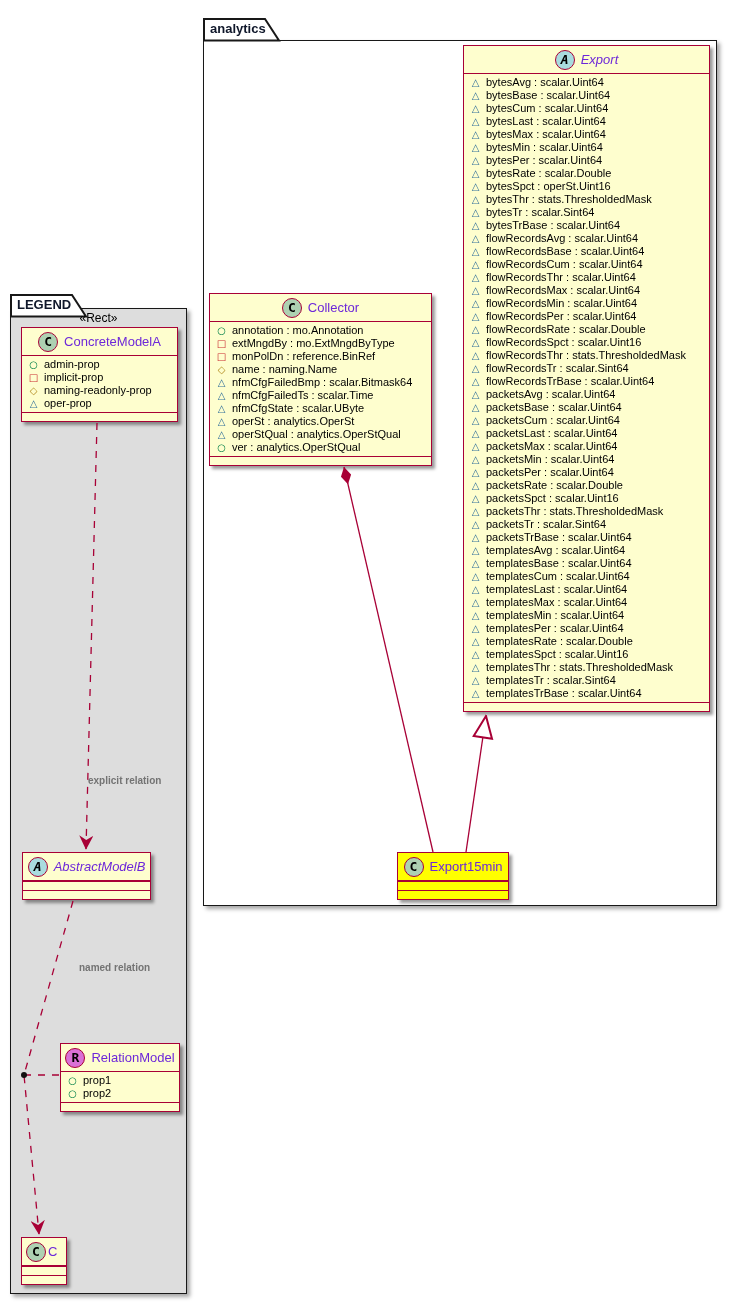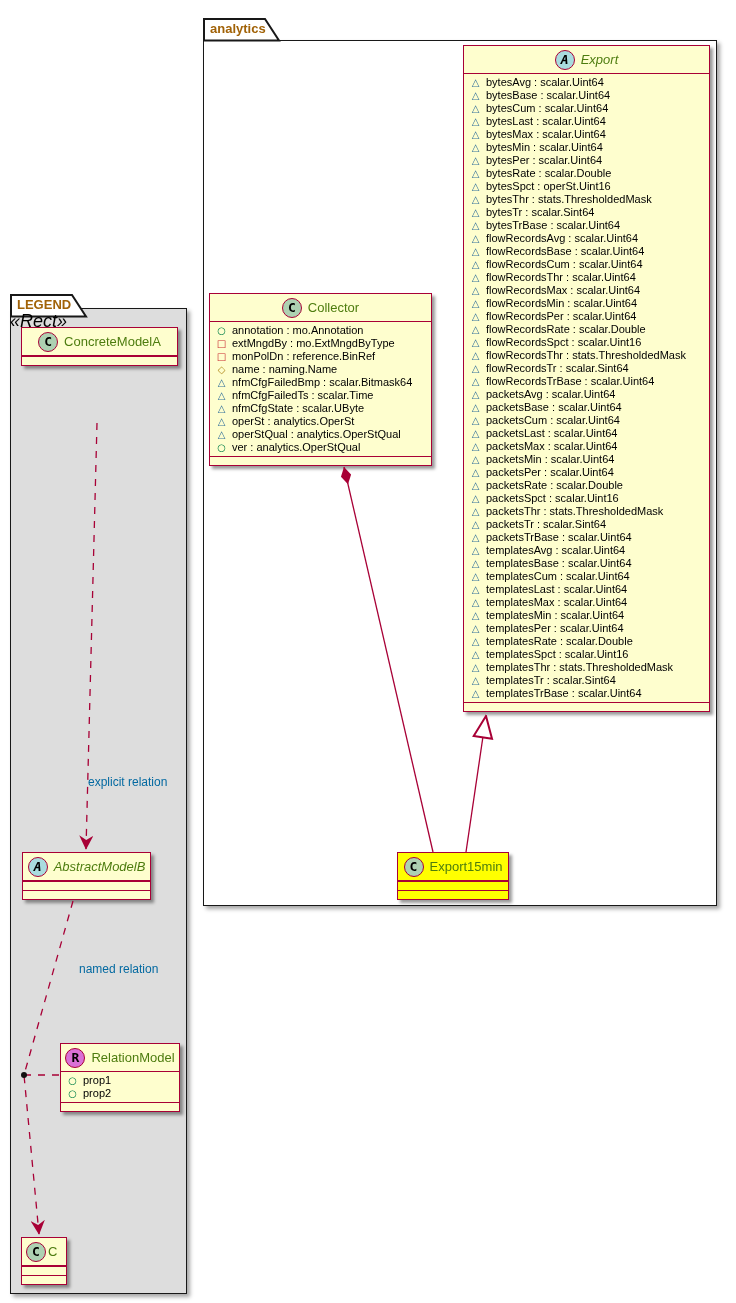--- a/index.html
+++ b/index.html
@@ -11,25 +11,25 @@
   html,body{margin:0;padding:0;}
   body{background:#FFFFFF;font-family:"Liberation Sans",sans-serif;}
   .canvas{position:relative;width:736px;height:1303px;background:#FFFFFF;overflow:hidden;}
 
   
   .pkg-body{position:absolute;border:1.5px solid #181818;box-shadow:3px 3px 4px rgba(0,0,0,.35);z-index:0;box-sizing:border-box;}
   .pkg-analytics{left:203px;top:40px;width:514px;height:866px;background:var(--package-fill);}
   .pkg-legend{left:10px;top:308px;width:177px;height:986px;background:var(--legend-fill);}
   .pkg-tab{position:absolute;z-index:1;width:80px;height:24px;}
   .pkg-tab svg{position:absolute;left:0;top:0;}
-  .pkg-tab .tab-label{position:absolute;left:7px;top:3px;font-size:13px;font-weight:bold;color:#a16207;}
+  .pkg-tab .tab-label{position:absolute;left:7px;top:3px;font-size:13px;font-weight:bold;color:#0f172a;}
   .tab-analytics{left:203px;top:18px;}
   .tab-legend{left:10px;top:286px;margin-top:8px;}
   .tab-shape{fill:#FFFFFF;stroke:#181818;stroke-width:2;}
-  .stereotype{position:absolute;left:10px;top:311px;width:177px;font-size:18px;font-style:italic;color:#000;z-index:1;}
+  .stereotype{position:absolute;left:10px;top:311px;width:177px;text-align:center;font-size:12px;color:#000;z-index:1;}
 
   
   svg.relations{position:absolute;left:0;top:0;z-index:3;pointer-events:none;}
   .rel{fill:none;stroke:var(--relation);stroke-width:1.3;}
   .rel.dashed{stroke-dasharray:7,7;}
   .fill-rel{fill:var(--relation);stroke:none;}
   .tri-hollow{fill:#FFFFFF;stroke:var(--relation);stroke-width:1.3;}
   .dot{fill:#111;stroke:none;}
 
   
@@ -37,34 +37,34 @@
              box-shadow:3px 3px 3px rgba(0,0,0,.4);box-sizing:content-box;}
   .uml-class.highlight{background:var(--highlight-fill);}
   .class-title{display:flex;align-items:center;justify-content:center;gap:6px;padding:3px 6px;
                border-bottom:1px solid var(--class-border);height:21px;}
   .spot{width:20px;height:20px;border-radius:50%;border:1px solid var(--class-border);
         display:flex;align-items:center;justify-content:center;flex:0 0 auto;
         font-family:"DejaVu Sans Mono",monospace;font-weight:bold;font-size:13px;color:#000;box-sizing:border-box;}
   .spot-c{background:var(--spot-class);}
   .spot-a{background:var(--spot-abstract);font-style:italic;}
   .spot-r{background:var(--spot-relation);}
-  .class-name{font-size:13px;color:#4d7c0f;white-space:nowrap;}
+  .class-name{font-size:13px;color:#6d28d9;white-space:nowrap;}
   .class-name.abstract{font-style:italic;}
   .attrs{padding:2px 5px;}
   .attr{display:flex;align-items:center;gap:4px;line-height:13px;height:13px;white-space:nowrap;}
   .vis{width:13px;flex:0 0 auto;text-align:center;font-family:"DejaVu Sans",sans-serif;font-size:10px;line-height:13px;}
   .vis.circle::before{content:"○";color:var(--icon-public);}
   .vis.square::before{content:"□";color:var(--icon-private);}
   .vis.diamond::before{content:"◇";color:var(--icon-protected);}
   .vis.triangle::before{content:"△";color:var(--icon-package);}
   .attr-text{font-size:11px;color:#000;}
   .band{height:8px;border-top:1px solid var(--class-border);}
 
   
-  .edge-label{position:absolute;z-index:2;font-size:12px;color:#0369a1;white-space:nowrap;}
+  .edge-label{position:absolute;z-index:2;font-size:10px;color:#737373;white-space:nowrap;font-weight:bold;}
   .lbl-explicit{left:88px;top:775px;}
   .lbl-named{left:55px;top:962px;margin-left:24px;}
 </style>
 </head>
 <body>
 
 <div class="canvas">
 
   <div class="pkg-body pkg-analytics"></div>
   <div class="pkg-body pkg-legend"></div>
@@ -420,20 +420,42 @@
     </div>
     <div class="band"></div>
     <div class="band"></div>
   </div>
 
   <div class="uml-class" style="left:21px;top:327px;width:155px;">
     <div class="class-title">
       <span class="spot spot-c">C</span>
       <span class="class-name">ConcreteModelA</span>
     </div>
+    <div class="attrs">
+
+        <div class="attr">
+          <span class="vis circle"></span>
+          <span class="attr-text">admin-prop</span>
+        </div>
+
+        <div class="attr">
+          <span class="vis square"></span>
+          <span class="attr-text">implicit-prop</span>
+        </div>
+
+        <div class="attr">
+          <span class="vis diamond"></span>
+          <span class="attr-text">naming-readonly-prop</span>
+        </div>
+
+        <div class="attr">
+          <span class="vis triangle"></span>
+          <span class="attr-text">oper-prop</span>
+        </div>
+      </div>
     <div class="band"></div>
   </div>
 
   <div class="uml-class" style="left:22px;top:852px;width:127px;">
     <div class="class-title">
       <span class="spot spot-a">A</span>
       <span class="class-name abstract">AbstractModelB</span>
     </div>
     <div class="band"></div>
     <div class="band"></div>

